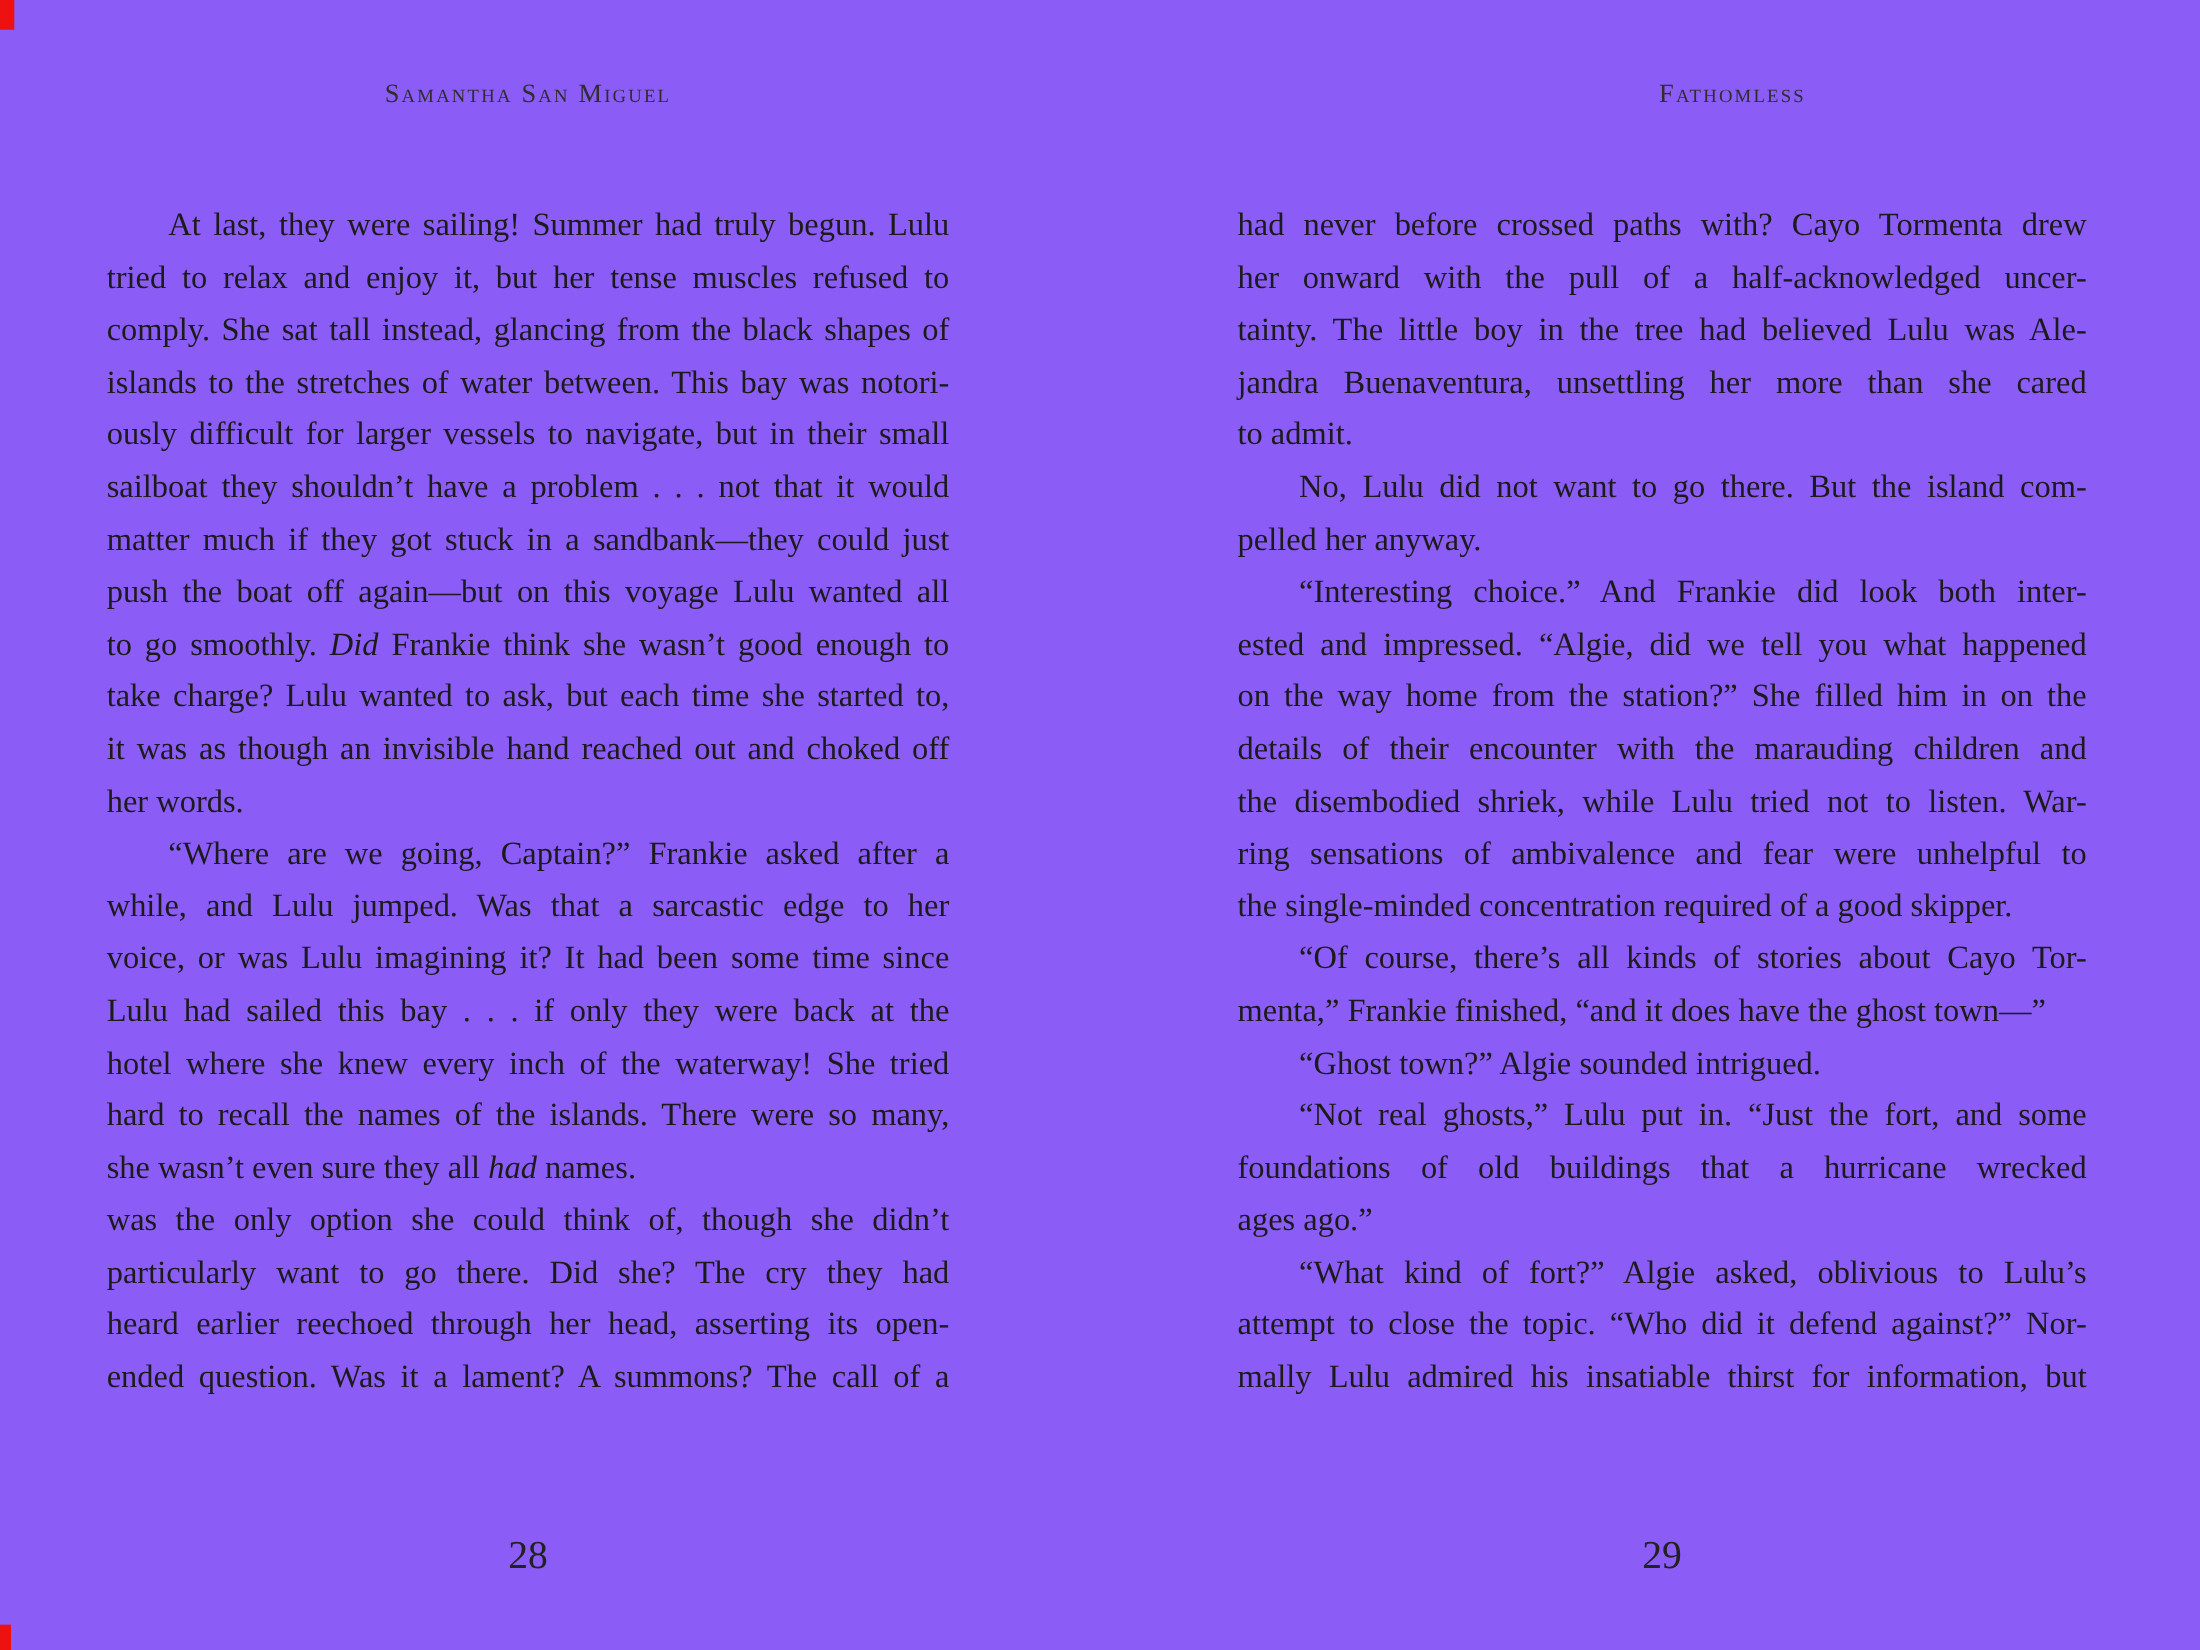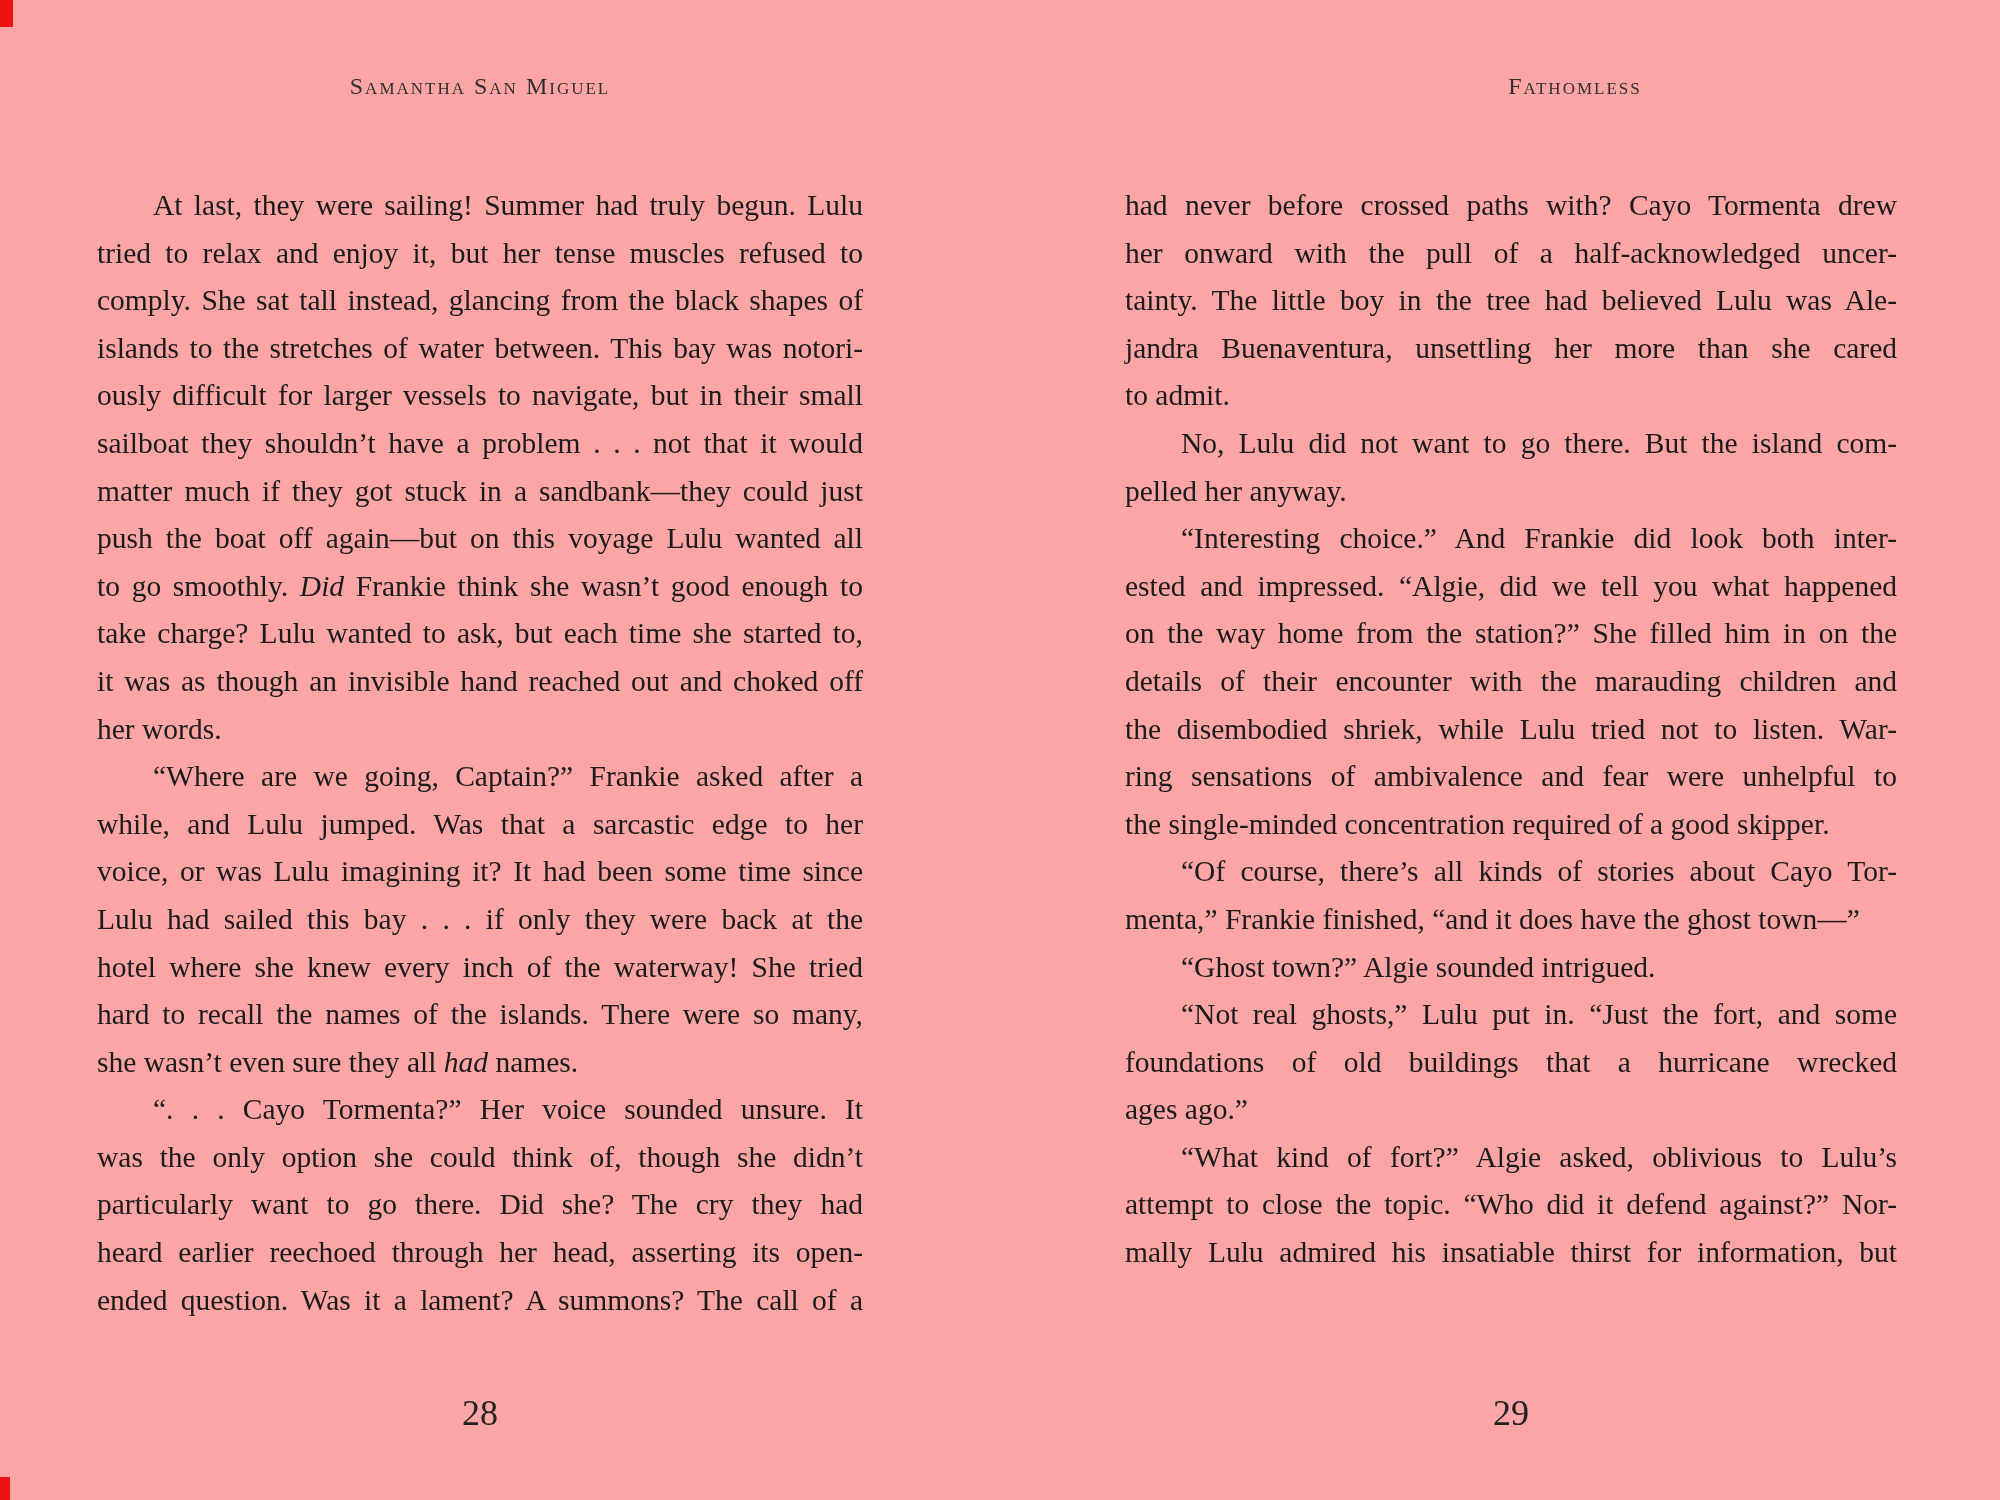--- a/index.html
+++ b/index.html
@@ -1,18 +1,18 @@
 <!DOCTYPE html>
 <html><head>
 <meta charset="utf-8">
 <style>
   html, body { margin: 0; padding: 0; background: #ffffff; }
   .spread {
     position: relative; width: 2000px; height: 1500px;
-    background: #fca5a5; overflow: hidden;
+    background: #8b5cf6; overflow: hidden;
     font-family: "Liberation Serif", "DejaVu Serif", serif;
     color: #1b1b1b;
   }
   .running-head {
     position: absolute; top: 72px; height: 28px; line-height: 28px;
     font-size: 24px; font-variant: small-caps; letter-spacing: 2px;
     color: #2e2e2e; text-align: center; white-space: nowrap;
   }
   .head-left  { left: 97px;  width: 766px; }
   .head-right { left: 1189px; width: 772px; }
@@ -61,21 +61,20 @@
       <div class="line">take charge? Lulu wanted to ask, but each time she started to,</div>
       <div class="line">it was as though an invisible hand reached out and choked off</div>
       <div class="line nojust">her words.</div>
       <div class="line indent">“Where are we going, Captain?” Frankie asked after a</div>
       <div class="line">while, and Lulu jumped. Was that a sarcastic edge to her</div>
       <div class="line">voice, or was Lulu imagining it? It had been some time since</div>
       <div class="line">Lulu had sailed this bay . . . if only they were back at the</div>
       <div class="line">hotel where she knew every inch of the waterway! She tried</div>
       <div class="line">hard to recall the names of the islands. There were so many,</div>
       <div class="line nojust">she wasn’t even sure they all <em>had</em> names.</div>
-      <div class="line indent">“. . . Cayo Tormenta?” Her voice sounded unsure. It</div>
       <div class="line">was the only option she could think of, though she didn’t</div>
       <div class="line">particularly want to go there. Did she? The cry they had</div>
       <div class="line">heard earlier reechoed through her head, asserting its open-</div>
       <div class="line">ended question. Was it a lament? A summons? The call of a</div>
     </div>
 
   <div class="text-block block-right">
       <div class="line">had never before crossed paths with? Cayo Tormenta drew</div>
       <div class="line">her onward with the pull of a half-acknowledged uncer-</div>
       <div class="line">tainty. The little boy in the tree had believed Lulu was Ale-</div>

